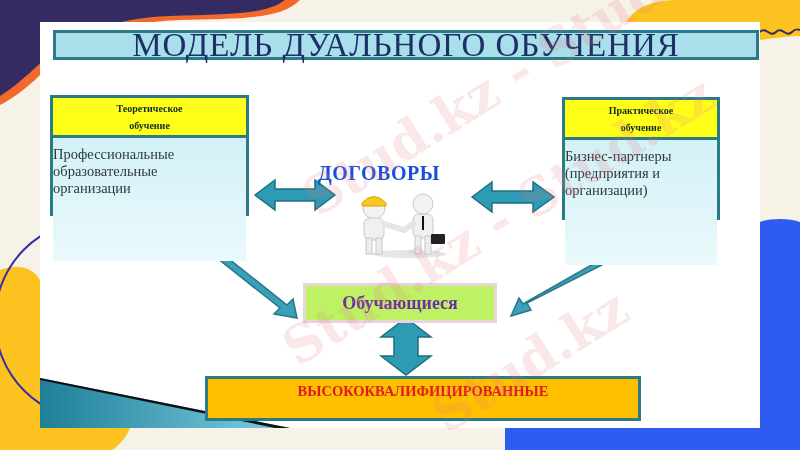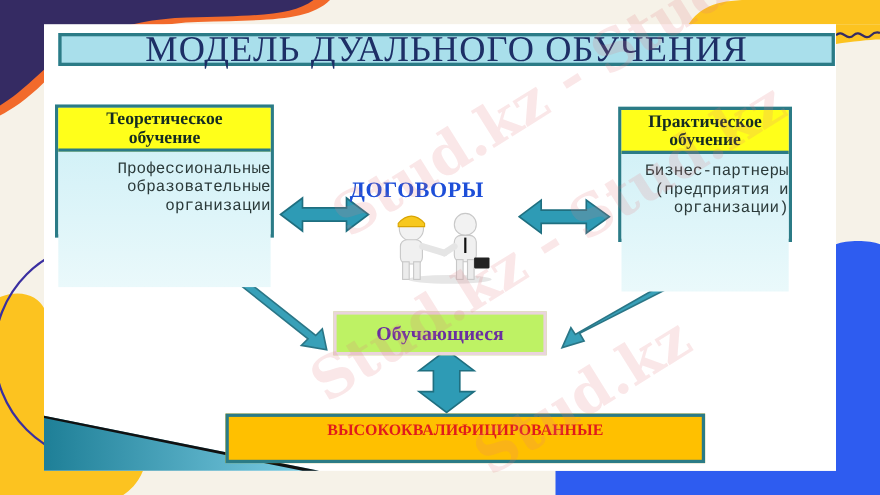--- a/index.html
+++ b/index.html
@@ -3,22 +3,22 @@
 <meta charset="utf-8">
 <style>
   html, body { margin:0; padding:0; }
   body { width:800px; height:450px; overflow:hidden; position:relative; background:#f6f2e8; font-family:"Liberation Serif", "DejaVu Serif", serif; }
   .abs { position:absolute; }
   #bg-svg { position:absolute; left:0; top:0; width:800px; height:450px; }
   .slide { position:absolute; left:40px; top:22px; width:720px; height:406px; background:#ffffff; }
   .title-box { position:absolute; left:53px; top:30px; width:706px; height:30px; background:#a9dfeb; border:3px solid #2b7b86; box-sizing:border-box; display:flex; align-items:center; justify-content:center; }
   .title-box span { font-size:33px; color:#1d2f66; letter-spacing:1px; }
   .side-box { position:absolute; border:3px solid #2b7b86; box-sizing:border-box; background:#d9f3f8; }
-  .side-head { background:#ffff1a; border-bottom:3px solid #2b7b86; text-align:center; font-weight:bold; font-size:16px; line-height:17px; color:#142b22; padding:2px 0 1px; }
-  .side-body { text-align:right; font-size:14.5px; line-height:17px; color:#2b3a3a; padding-top:8px; background:linear-gradient(#d3f1f7,#eaf9fb); height:100%;font-family:Liberation Mono, monospace; }
+  .side-head { background:#ffff1a; border-bottom:3px solid #2b7b86; text-align:center; font-weight:bold; font-size:10px; line-height:17px; color:#142b22; padding:2px 0 1px; }
+  .side-body { text-align:left; font-size:14.5px; line-height:17px; color:#2b3a3a; padding-top:8px; background:linear-gradient(#d3f1f7,#eaf9fb); height:100%; }
   .contracts { position:absolute; left:318px; top:162px; font-weight:bold; font-size:20px; color:#1d4ed8; letter-spacing:0.5px; }
   .students-box { position:absolute; left:303px; top:283px; width:194px; height:40px; background:#bef264; border:3px solid #ead4dc; box-sizing:border-box; display:flex; align-items:center; justify-content:center; }
   .students-box span { font-weight:bold; font-size:18px; color:#6a2fa0; }
   .result-box { position:absolute; left:205px; top:376px; width:436px; height:45px; background:#ffc000; border:3px solid #2b7b86; box-sizing:border-box; text-align:center; }
   .result-box span { display:block; font-weight:bold; font-size:14.5px; line-height:17px; color:#e01b1b; }
   .watermark { position:absolute; font-family:"DejaVu Serif", serif; font-weight:bold; color:rgba(225,120,130,0.18); font-size:52px; transform:rotate(-32deg); white-space:nowrap; pointer-events:none; }
 </style>
 </head>
 <body>
 

